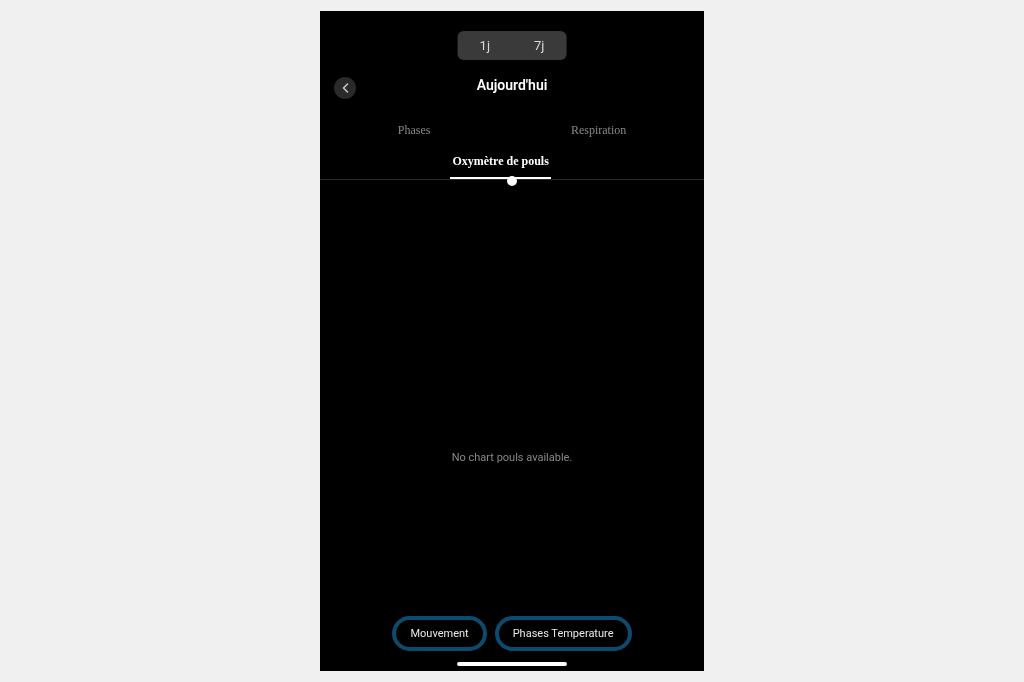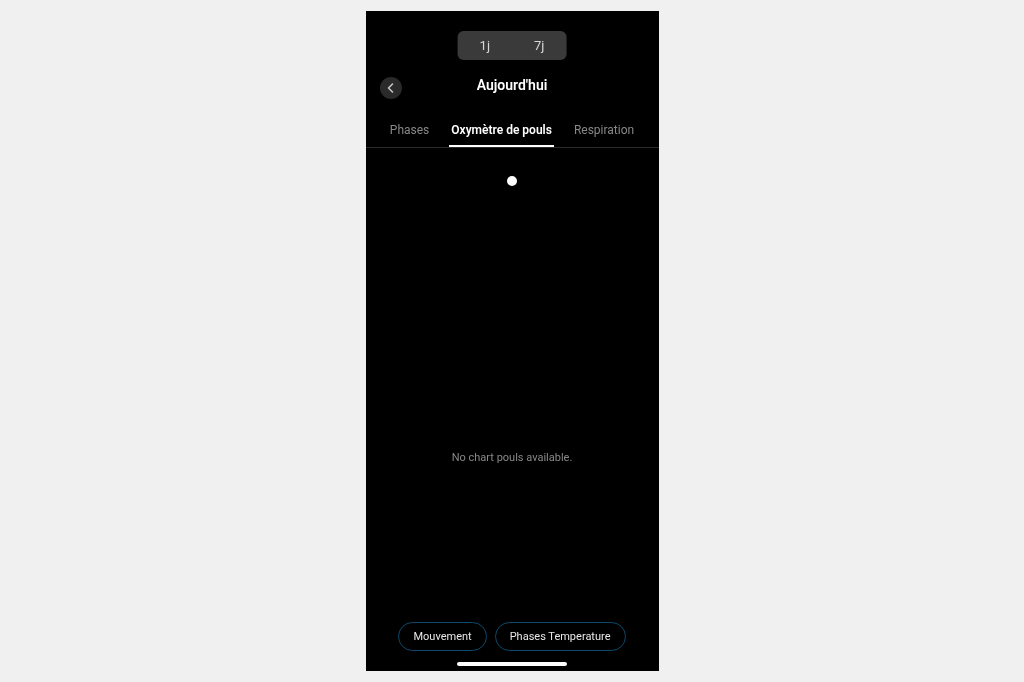--- a/index.html
+++ b/index.html
@@ -6,21 +6,21 @@
     body {
       width: 1024px;
       height: 682px;
       background: #f0f0f0;
       display: flex;
       justify-content: center;
       align-items: center;
       font-family: -apple-system, BlinkMacSystemFont, "Segoe UI", Roboto, sans-serif;
     }
     .phone {
-      width: 293px;
+      width: 384px;
       height: 660px;
       background: #000;
       position: relative;
       overflow: hidden;
     }
     .toggle-bar {
       position: absolute;
       top: 20px;
       left: 50%;
       transform: translateX(-50%);
@@ -66,31 +66,33 @@
     .tabs {
       position: absolute;
       top: 106px;
       left: 0;
       right: 0;
       display: flex;
       justify-content: center;
       gap: 22px;
       border-bottom: 1px solid #2a2a2a;
       padding-bottom: 0;
+      font-family: Liberation Serif, serif;
     }
     .tab {
       color: #888;
       font-size: 12px;
       padding: 6px 0 10px 0;
       cursor: pointer;
       position: relative;
     }
     .tab.active {
       color: #fff;
       font-weight: 600;
+      margin-top: 31px;
     }
     .tab.active::after {
       content: "";
       position: absolute;
       bottom: 0;
       left: -2px;
       right: -2px;
       height: 2px;
       background: #fff;
     }
@@ -117,21 +119,21 @@
       position: absolute;
       bottom: 20px;
       left: 0;
       right: 0;
       display: flex;
       justify-content: center;
       gap: 8px;
       padding: 0 10px;
     }
     .chip {
-      border: 1px solid #0c4a6e;
+      border: 4px solid #0c4a6e;
       border-radius: 18px;
       padding: 7px 14px;
       color: #e8e8e8;
       font-size: 11px;
       cursor: pointer;
       white-space: nowrap;
     }
     .home-indicator {
       position: absolute;
       bottom: 5px;

